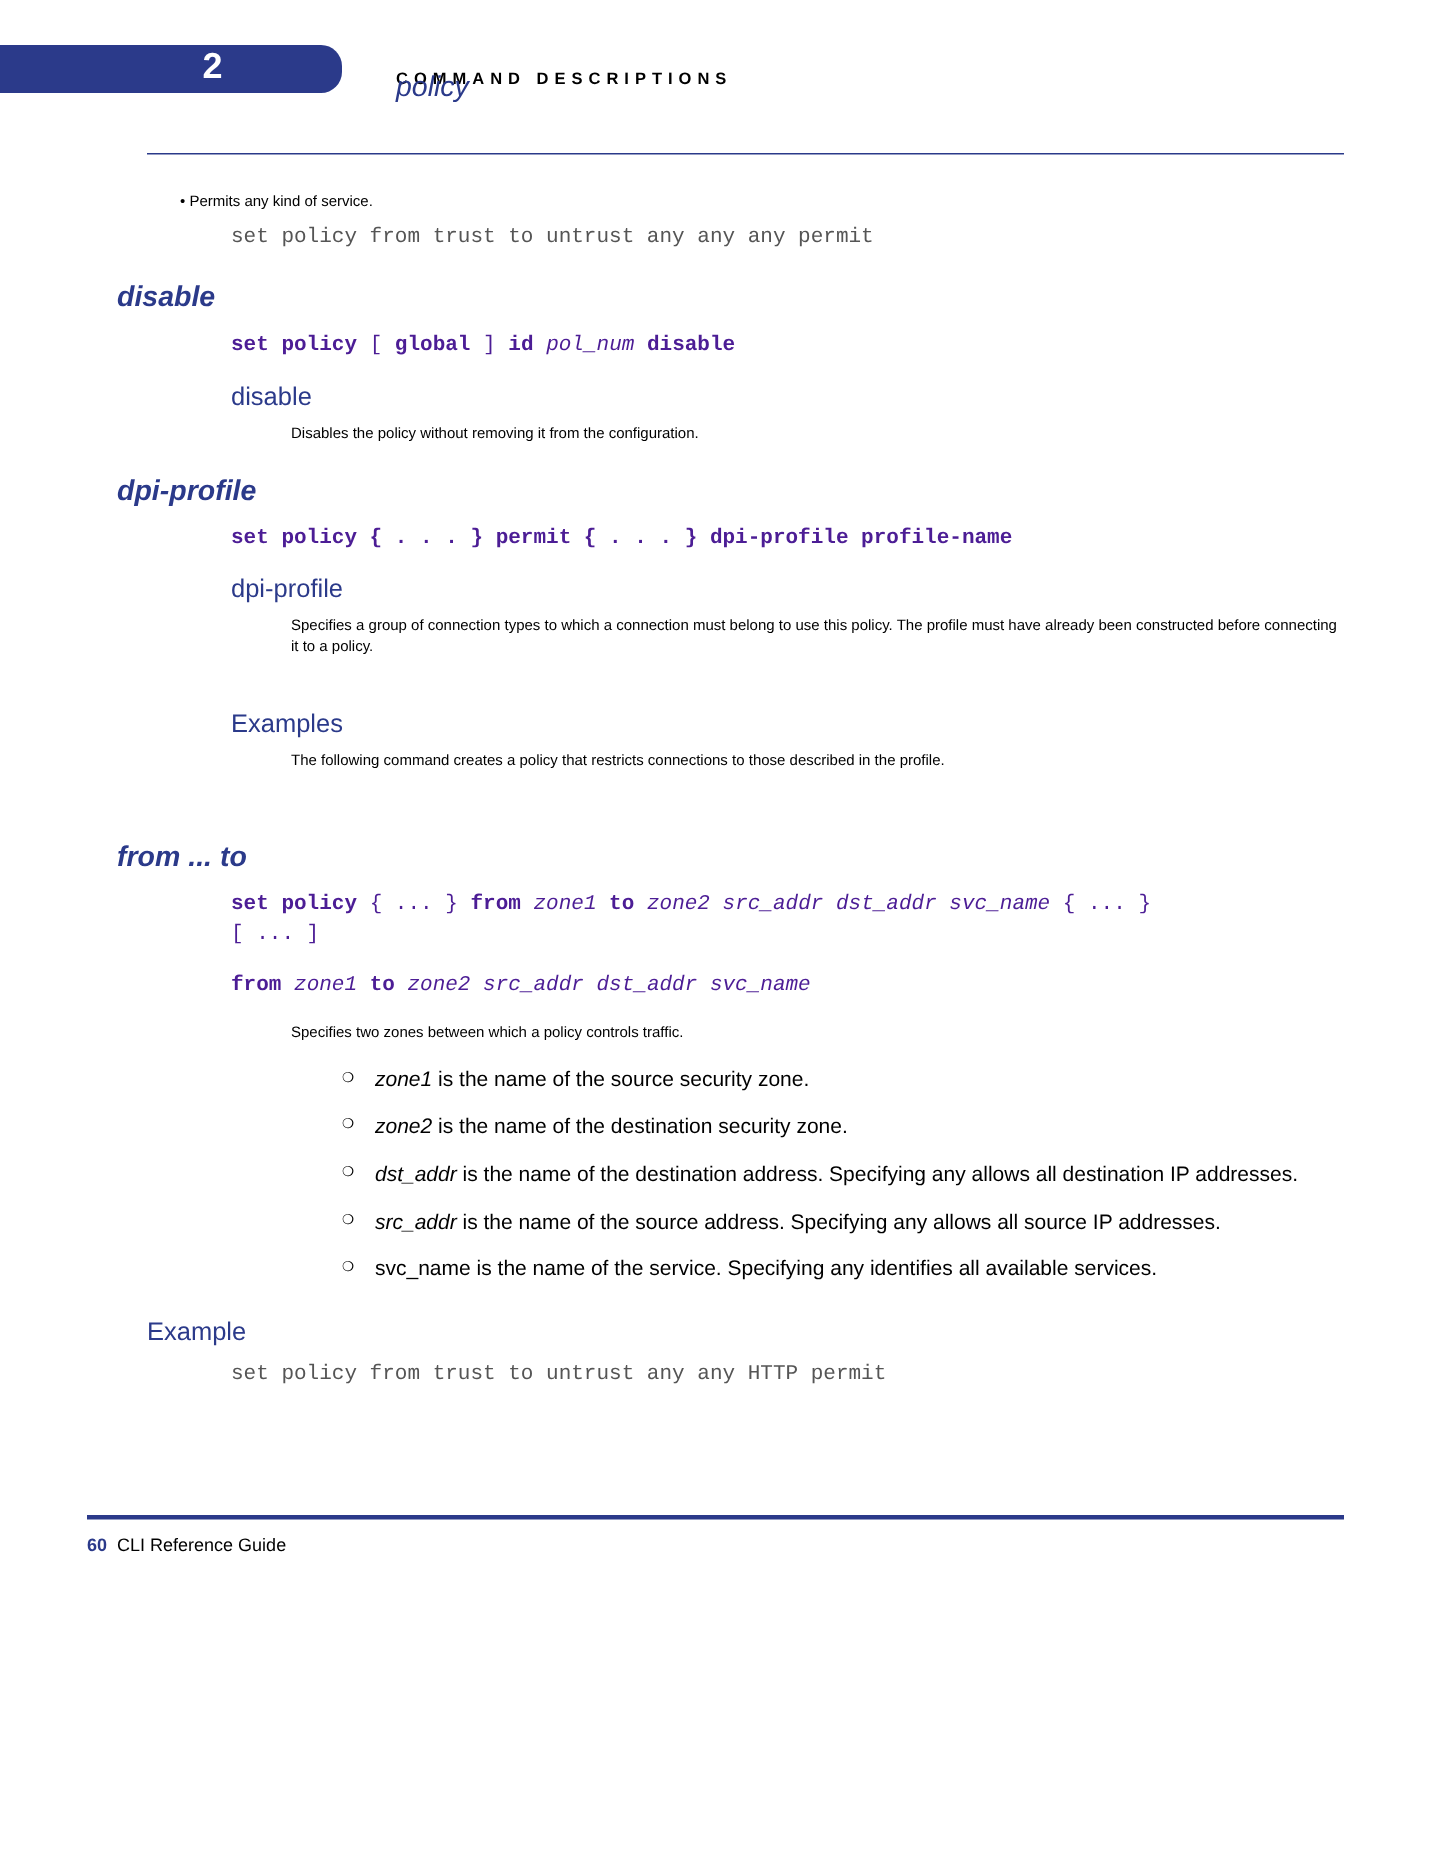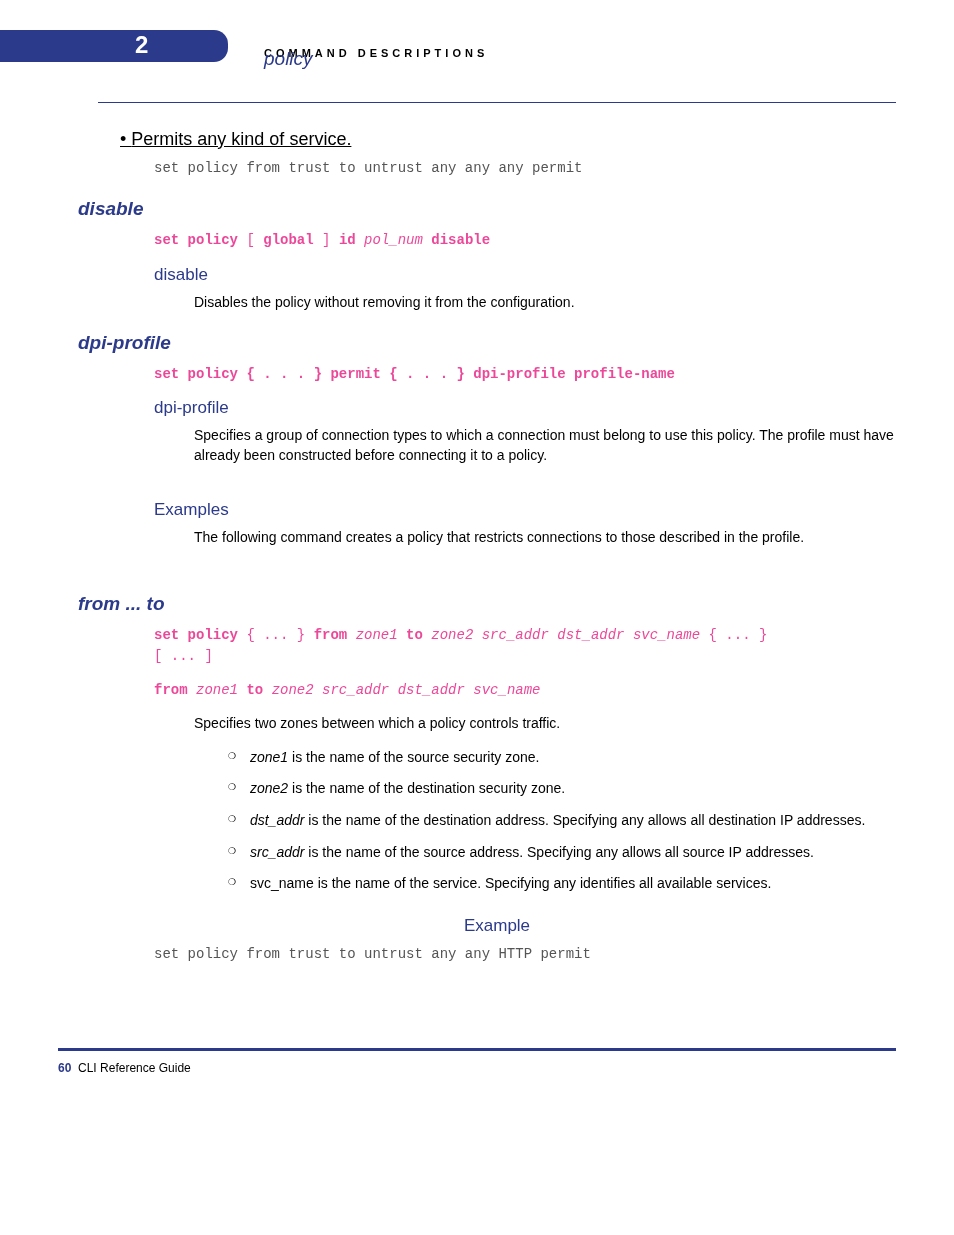--- a/index.html
+++ b/index.html
@@ -61,39 +61,38 @@
   .rule-thin {
     height: 0;
     border-top: 1.2px solid #2b3a8a;
     margin: 10px 0 26px 0;
     margin-left: 40px;
   }
   .content {
     margin-left: 40px;
   }
   .bullet-line {
-    font-size: 18px;
+    font-size: 10px;
     margin: 0 0 8px 22px;
-    text-decoration: underline;
   }
   .bullet-line::before {
     content: "• ";
   }
   .code-block {
     font-family: "Courier New", monospace;
     font-size: 14px;
     color: #555;
     margin: 6px 0 20px 56px;
     white-space: pre;
     line-height: 1.45;
   }
   .code-block-dark {
     font-family: "Courier New", monospace;
     font-size: 14px;
-    color: #ec4899;
+    color: #4c1d95;
     margin: 8px 0 14px 56px;
     white-space: pre;
     line-height: 1.45;
   }
   .cb-bold { font-weight: bold; }
   .cb-ital { font-style: italic; }
   .h2 {
     font-family: Arial, sans-serif;
     font-size: 19px;
     font-weight: bold;
@@ -107,24 +106,23 @@
     color: #2b3a8a;
     margin: 14px 0 8px 56px;
     font-weight: normal;
   }
   .h3b {
     font-family: Arial, sans-serif;
     font-size: 17px;
     color: #2b3a8a;
     margin: 22px 0 8px 0px;
     font-weight: normal;
-    text-align: center;
   }
   .body-text {
-    font-size: 14px;
+    font-size: 10px;
     line-height: 1.4;
     margin: 6px 0 14px 96px;
   }
   .body-text-noindent {
     font-size: 14px;
     line-height: 1.4;
     margin: 8px 0 10px 0;
   }
   .sub-list {
     margin: 8px 0 8px 134px;

